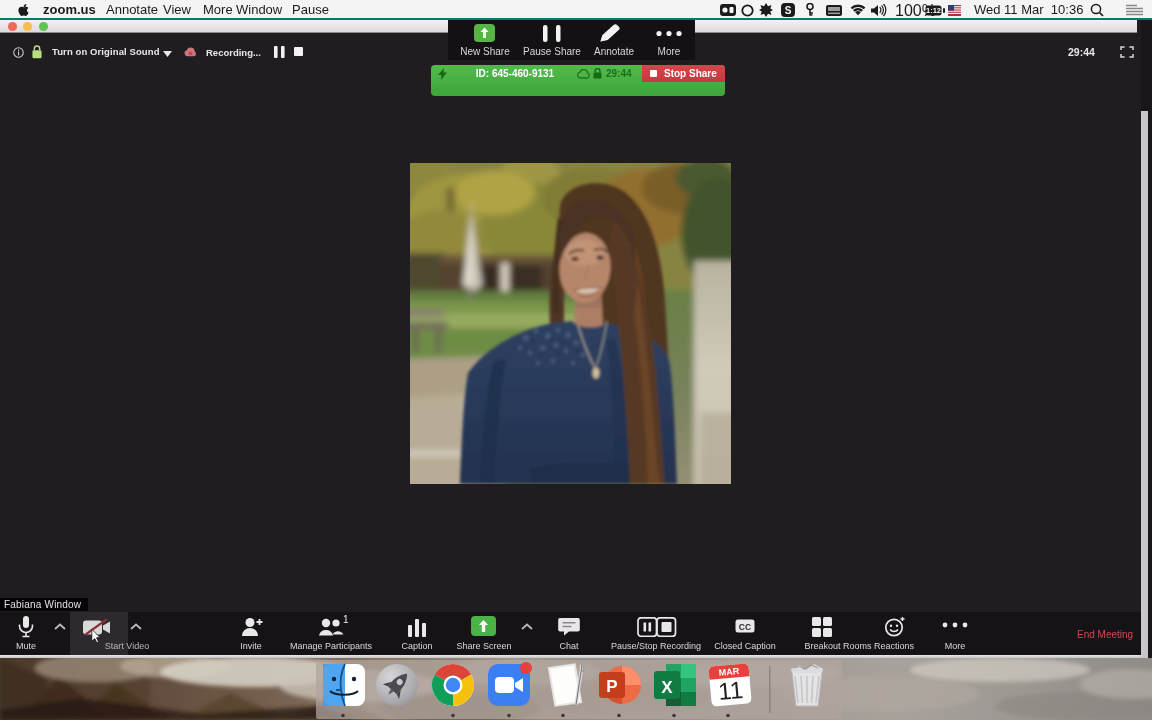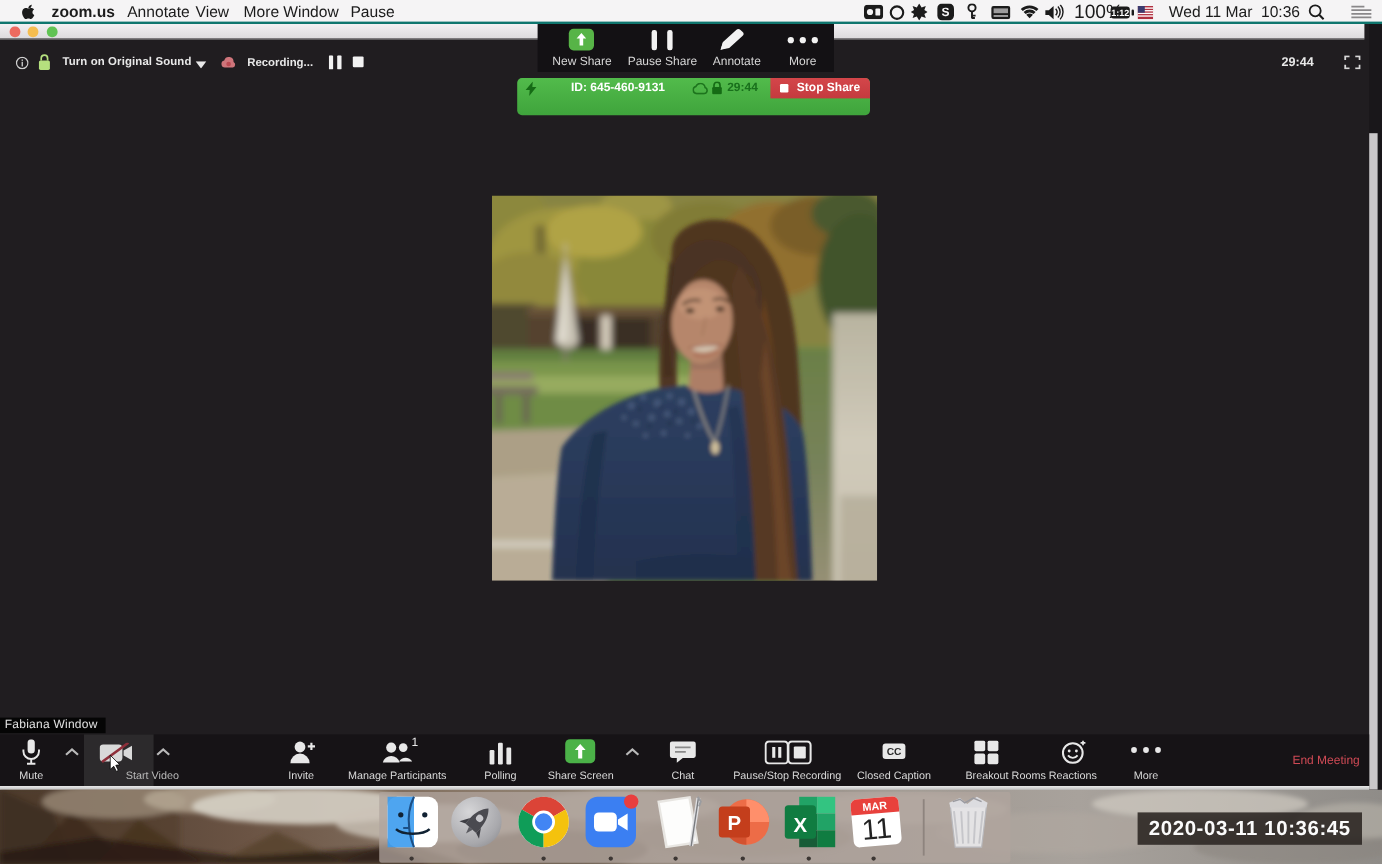--- a/index.html
+++ b/index.html
@@ -407,21 +407,21 @@
         <path d="M14.5 17.5a6.4 6.4 0 0111 0z" fill="#e8e8e8"></path>
       </svg>
     <div style="position:absolute; left:343px; top:2px; font-size:10px; color:#e8e8e8;">1</div>
     <div class="bt-lbl" style="left:276px; width:110px;">Manage Participants</div>
 
     <svg class="bt-ic" style="left:407px; top:4px;" width="20" height="22" viewBox="0 0 20 22">
         <rect x="1" y="9" width="4" height="12" rx="1" fill="#e8e8e8"></rect>
         <rect x="8" y="3" width="4" height="18" rx="1" fill="#e8e8e8"></rect>
         <rect x="15" y="7" width="4" height="14" rx="1" fill="#e8e8e8"></rect>
       </svg>
-    <div class="bt-lbl" style="left:392px; width:50px;">Polling</div>
+    <div class="bt-lbl" style="left:392px; width:50px;">Caption</div>
 
     <div style="position:absolute; left:471px; top:4px; width:25px; height:20px; background:#4bb248; border-radius:4px;"></div>
     <svg class="bt-ic" style="left:471px; top:4px;" width="25" height="20" viewBox="0 0 25 20">
         <path d="M12.5 4l4.5 5h-2.8v7h-3.4V9H8z" fill="#fff"></path>
       </svg>
     <div class="bt-lbl" style="left:449px; width:70px;">Share Screen</div>
     <svg class="bt-ic" style="left:521px; top:11px;" width="12" height="7" viewBox="0 0 12 7">
         <path d="M1 6l5-4.5L11 6" fill="none" stroke="#b9b9b9" stroke-width="1.8"></path>
       </svg>
 
@@ -621,15 +621,14 @@
         <circle cx="137" cy="55.5" r="1.8"></circle>
         <circle cx="193" cy="55.5" r="1.8"></circle>
         <circle cx="247" cy="55.5" r="1.8"></circle>
         <circle cx="303" cy="55.5" r="1.8"></circle>
         <circle cx="358" cy="55.5" r="1.8"></circle>
         <circle cx="412" cy="55.5" r="1.8"></circle>
       </g>
     </svg>
   </div>
 
-  <div class="abs" id="stamp">2020-03-11&nbsp;10:36:45</div>
 
 </div>
 
 </body></html>

